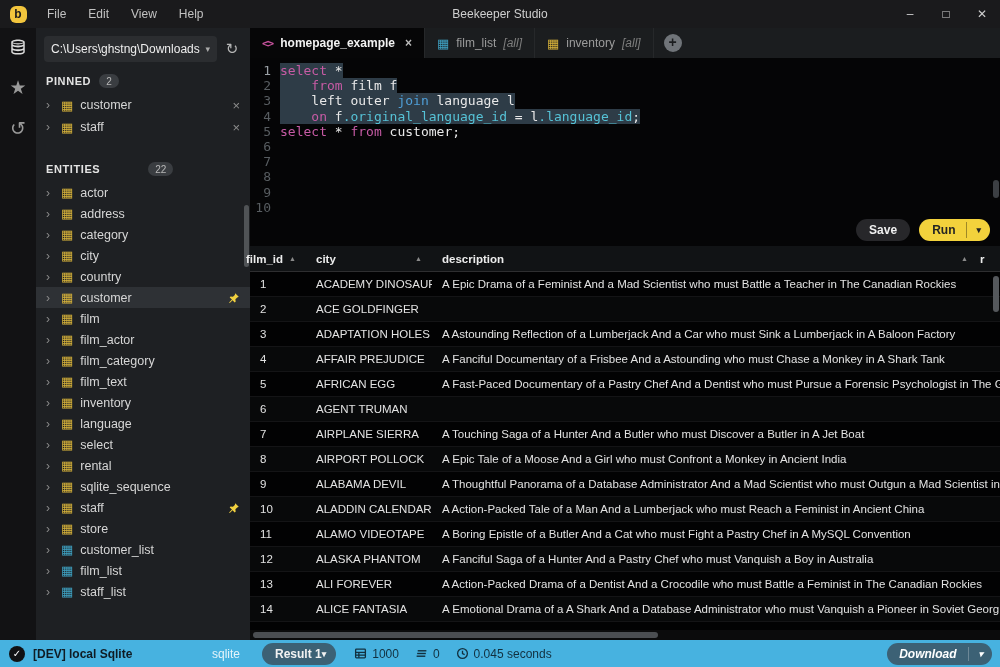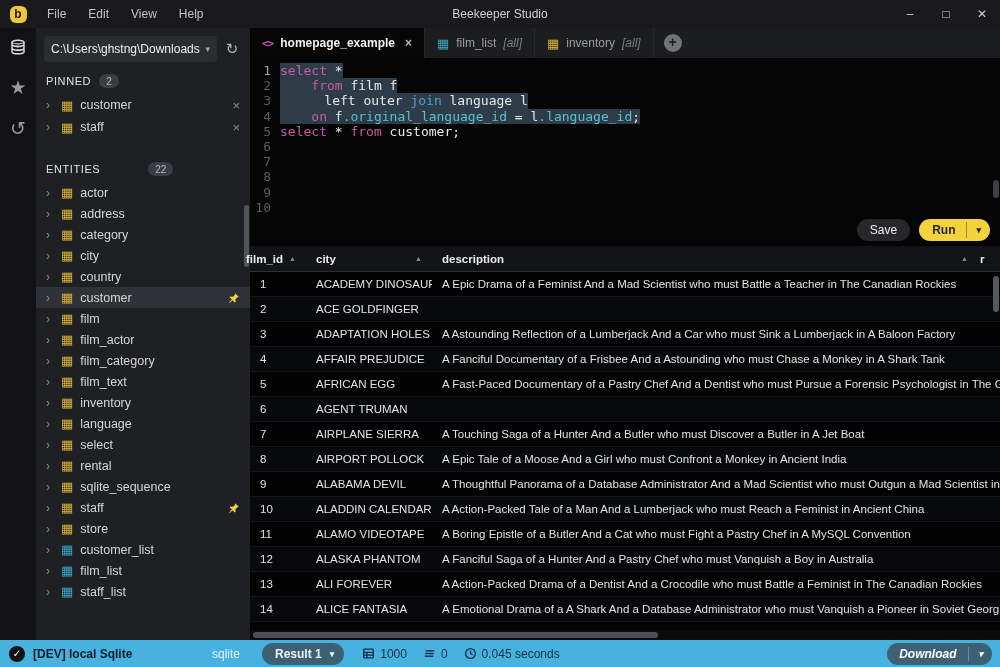--- a/index.html
+++ b/index.html
@@ -32,21 +32,21 @@
   .refresh { color:#b5b5b5; font-size:15px; width:20px; text-align:center; }
   .filter-row { margin:4px 8px 8px; position:relative; }
   .filter-input { width:100%; background:#242629; border:1px solid #323539; border-radius:4px; height:26px; color:#ddd; font-size:12px; padding:0 26px 0 8px; outline:none; font-family:"Liberation Sans",sans-serif; }
   .filter-input::placeholder { color:#7d7d7d; }
   .funnel { position:absolute; right:9px; top:9px; width:12px; }
   .funnel i { display:block; background:#9a9a9a; height:1.5px; margin-bottom:2.5px; }
   .funnel i:nth-child(1){width:12px} .funnel i:nth-child(2){width:8px;margin-left:2px} .funnel i:nth-child(3){width:4px;margin-left:4px}
 
   .section-header { display:flex; align-items:center; gap:8px; padding:8px 10px 6px; }
   .section-header.entities { margin-top:16px;gap:48px; }
-  .section-label { font-size:11px; font-weight:normal; letter-spacing:.6px; color:#e3e3e3; }
+  .section-label { font-size:11px; font-weight:bold; letter-spacing:.6px; color:#e3e3e3; }
   .badge { background:#3a3d41; color:#b9b9b9; font-size:10px; border-radius:9px; padding:1.5px 7px; }
   .tree-item { height:21px; display:flex; align-items:center; padding:0 10px; gap:7px; font-size:12.5px; color:#d6d6d6; }
   .tree-item.tall { height:22px; }
   .tree-item.selected { background:#2e3135; }
   .chev { color:#8a8a8a; font-size:12px; width:8px; flex:none; }
   .tbl-ico { font-size:13px; line-height:1; flex:none; }
   .tbl-ico.table { color:#d8b33a; }
   .tbl-ico.view { color:#3fa3c4; }
   .tree-name { flex:1; white-space:nowrap; overflow:hidden; }
   .pin-ico { flex:none; display:flex; }
@@ -65,21 +65,21 @@
 
   .editor { height:160px; flex:none; padding-top:5px; font-family:"DejaVu Sans Mono",monospace; font-size:13px; line-height:15.2px; position:relative; overflow:hidden; }
   .code-line { display:flex; }
   .gutter { width:30px; text-align:right; padding-right:9px; color:#585d61; flex:none; }
   .code-line.first .gutter { color:#9aa0a5; }
   .line-code { white-space:pre; }
   .line-code.sel { background:#2e3c47; }
   .editor-scroll { position:absolute; right:1px; top:122px; width:6px; height:18px; background:#3c3f43; border-radius:3px; }
 
   .action-row { height:28px; flex:none; display:flex; justify-content:flex-end; align-items:center; gap:9px; padding:0 10px 4px; }
-  .save-btn { background:#27272a; color:#f0f0f0; font-size:12px; font-weight:normal; padding:4px 13px; border-radius:13px; }
+  .save-btn { background:#27272a; color:#f0f0f0; font-size:12px; font-weight:bold; padding:4px 13px; border-radius:13px; }
   .run-btn { display:flex; background:#f3d23c; color:#242424; border-radius:13px; overflow:hidden; font-size:12px; font-weight:bold; }
   .run-main { padding:4px 11px 4px 13px; }
   .run-split { width:1px; background:rgba(0,0,0,.35); margin:3px 0; }
   .run-caret { padding:4px 9px; font-size:9px; display:flex; align-items:center; }
 
   .results { flex:1; min-height:0; display:flex; flex-direction:column; position:relative; }
   .thead { height:26px; flex:none; background:#111315; border-bottom:1px solid #2e2e30; display:flex; font-size:11.5px; font-weight:bold; color:#ececec; }
   .th { display:flex; align-items:center; padding:0 10px; }
   .th .sort { margin-left:auto; font-size:7px; color:#8a8a8a; padding-left:6px; }
   .c0 { width:56px; flex:none;justify-content:flex-end; }
@@ -93,21 +93,21 @@
   .table-scroll { position:absolute; right:1px; top:30px; width:6px; height:36px; background:#55585c; border-radius:3px; }
   .hscroll { height:10px; flex:none; background:#0b0b0c; position:relative; }
   .hscroll-thumb { position:absolute; left:3px; top:2px; width:405px; height:6px; background:#4b4e52; border-radius:3px; }
 
   
   .statusbar { height:27px; background:#47b2e0; display:flex; align-items:center; font-size:12px; }
   .sb-left { width:250px; flex:none; display:flex; align-items:center; gap:8px; padding:0 10px 0 9px; }
   .check-circle { width:16px; height:16px; background:#101214; border-radius:50%; color:#fff; font-size:10px; display:flex; align-items:center; justify-content:center; flex:none; }
   .conn-label { font-weight:bold; color:#0f1c24; white-space:nowrap; }
   .dialect { margin-left:auto; color:rgba(255,255,255,.85); }
-  .result-btn { background:#3c6175; color:#f2f2f2; border-radius:13px; padding:4px 10px 4px 13px; display:flex; align-items:center; gap:8px; font-weight:bold; margin-left:12px; }
+  .result-btn { background:#3c6175; color:#f2f2f2; border-radius:13px; padding:4px 10px 4px 13px; display:flex; align-items:center; gap:0; font-weight:bold; margin-left:12px; }
   .result-btn .caret { font-size:9px; }
   .sb-stats { display:flex; align-items:center; gap:16px; margin-left:18px; color:#12303f; }
   .stat { display:flex; align-items:center; gap:5px; }
   .stat svg { display:block; }
   .download-btn { margin-left:auto; margin-right:8px; background:#3c6175; color:#ffffff; border-radius:13px; display:flex; overflow:hidden; font-weight:bold;font-style:italic; }
   .dl-main { padding:4px 12px; }
   .dl-split { width:1px; background:rgba(255,255,255,.25); margin:4px 0; }
   .dl-caret { padding:4px 9px; font-size:9px; display:flex; align-items:center; }
 </style>
 </head>
@@ -316,21 +316,21 @@
           <div class="code-line first">
             <div class="gutter">1</div>
             <div class="line-code sel"><span style="color: rgb(199, 91, 165);">select</span><span style="color: rgb(232, 232, 232);"> *</span></div>
           </div>
           <div class="code-line">
             <div class="gutter">2</div>
             <div class="line-code sel"><span style="color: rgb(232, 232, 232);">    </span><span style="color: rgb(199, 91, 165);">from</span><span style="color: rgb(232, 232, 232);"> film f</span></div>
           </div>
           <div class="code-line">
             <div class="gutter">3</div>
-            <div class="line-code sel"><span style="color: rgb(232, 232, 232); padding-left: 13px;">    left outer </span><span style="color: rgb(79, 159, 216);">join</span><span style="color: rgb(232, 232, 232);"> language l</span></div>
+            <div class="line-code sel"><span style="color: rgb(232, 232, 232);">    left outer </span><span style="color: rgb(79, 159, 216);">join</span><span style="color: rgb(232, 232, 232);"> language l</span></div>
           </div>
           <div class="code-line">
             <div class="gutter">4</div>
             <div class="line-code sel"><span style="color: rgb(232, 232, 232);">    </span><span style="color: rgb(199, 91, 165);">on</span><span style="color: rgb(232, 232, 232);"> f</span><span style="color: rgb(86, 194, 214);">.original_language_id</span><span style="color: rgb(232, 232, 232);"> = </span><span style="color: rgb(232, 232, 232);">l</span><span style="color: rgb(86, 194, 214);">.language_id</span><span style="color: rgb(232, 232, 232);">;</span></div>
           </div>
           <div class="code-line">
             <div class="gutter">5</div>
             <div class="line-code"><span style="color: rgb(199, 91, 165);">select</span><span style="color: rgb(232, 232, 232);"> * </span><span style="color: rgb(199, 91, 165);">from</span><span style="color: rgb(232, 232, 232);"> customer;</span></div>
           </div>
           <div class="code-line">

